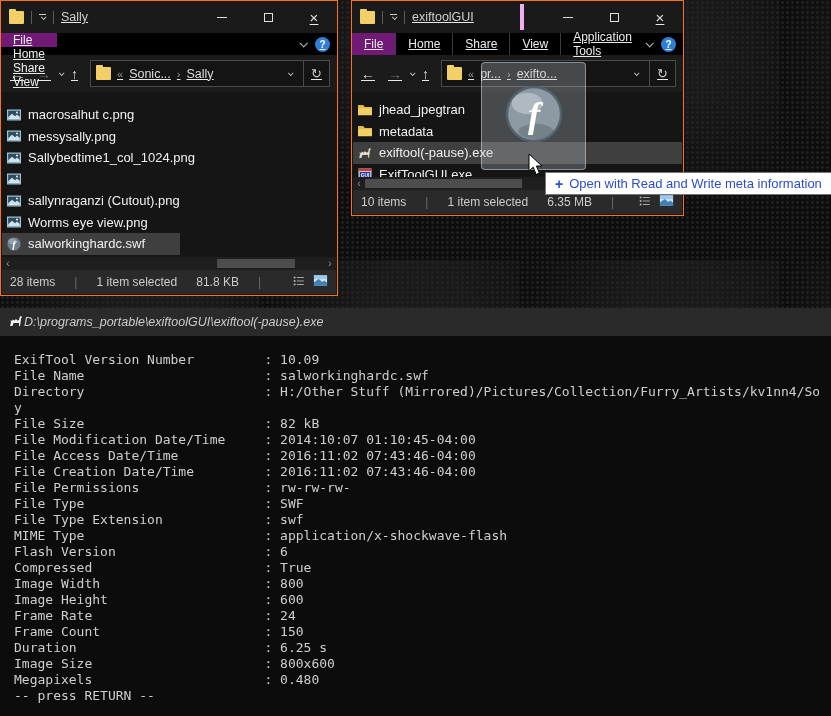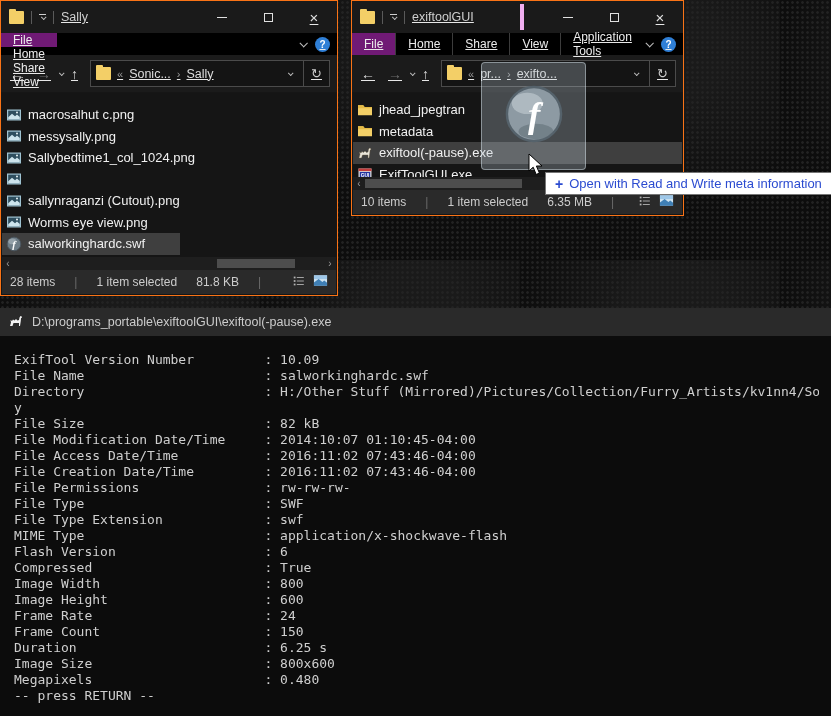--- a/index.html
+++ b/index.html
@@ -101,21 +101,21 @@
   .drop-tooltip { position:absolute; left:545px; top:172px; height:23px; z-index:50;
                   background:#ffffff; border:1px solid #767676; display:flex;
                   align-items:center; gap:6px; padding:0 9px; font-size:13px;
                   color:var(--tooltip-text-blue,#2b4bd0); white-space:nowrap; }
   .drop-plus { font-weight:bold; font-size:14px; }
 
   
   .console { position:absolute; left:0; top:308px; width:831px; height:408px;
              background:#0c0c0c; }
   .console-title { height:28px; background:#2a2a2a; display:flex; align-items:center;
-                   gap:8px; padding:0 8px; font-size:12.5px; color:#cccccc; }
+                   padding:0 8px; font-size:12.5px; color:#cccccc;font-style:italic; }
   .console-body pre { margin:12px; padding:4px 2px;
                       font-family:"DejaVu Sans Mono", monospace;
                       font-size:13px; line-height:16px; color:#cfcfcf;
                       white-space:pre; overflow:hidden; }
 </style>
 </head>
 <body>
 
 <div class="win win-left">
   <div class="titlebar">

